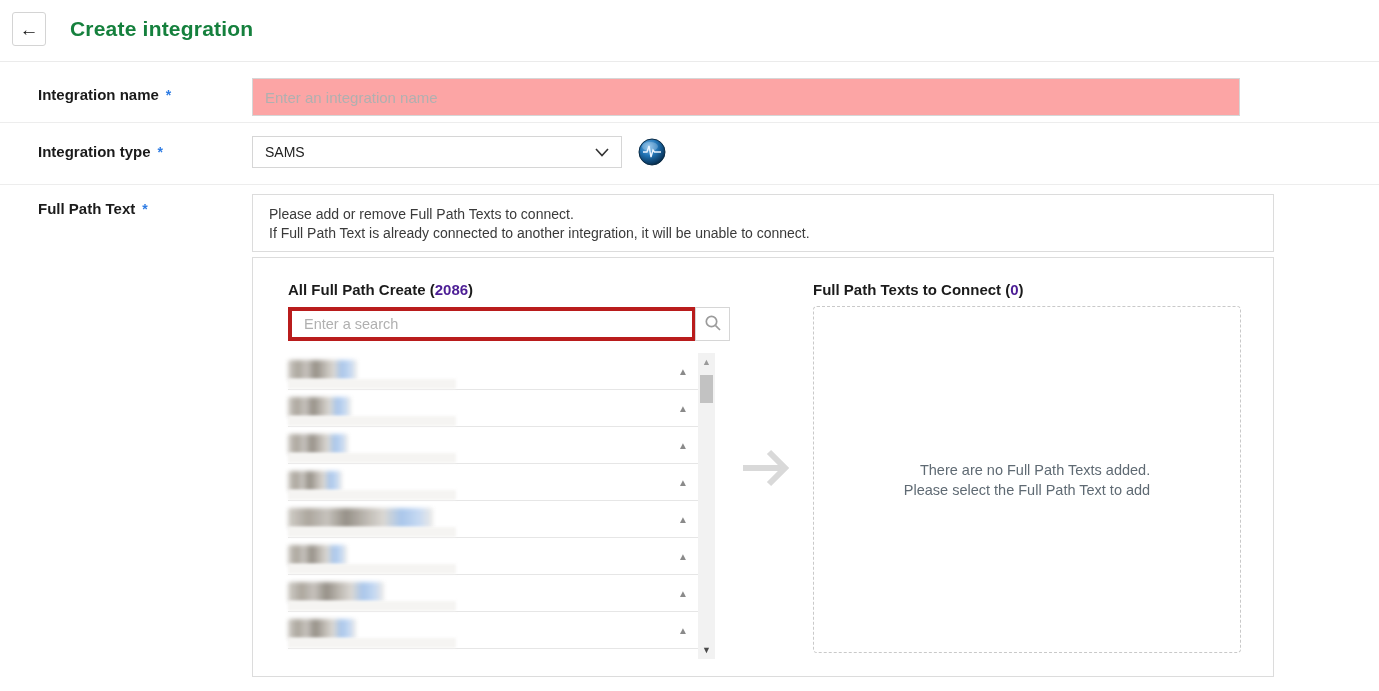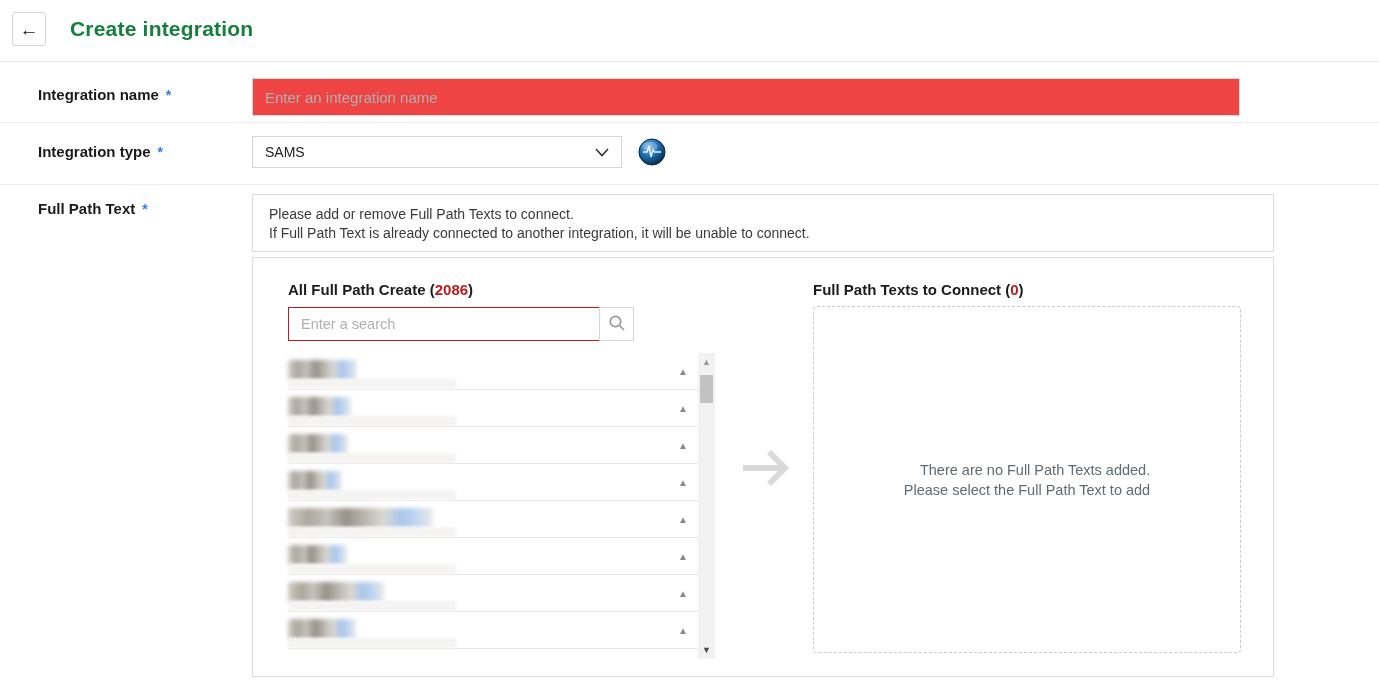--- a/index.html
+++ b/index.html
@@ -10,40 +10,40 @@
   
   .header { position:absolute; left:0; top:0; width:1379px; height:62px; background:#fff; border-bottom:1px solid #ebebeb; }
   .back-btn { position:absolute; left:12px; top:12px; width:34px; height:34px; background:#fff; border:1px solid #d4d4d4; border-radius:3px; font-size:19px; line-height:31px; text-align:center; color:#111; cursor:pointer; }
   .page-title { position:absolute; left:70px; top:17px; font-size:21px; font-weight:700; color:#15803d; letter-spacing:.2px; }
 
   
   .field-label { position:absolute; left:38px; font-size:15px; font-weight:700; color:#1b1b1b; }
   .req { color:#2e7ce4; font-weight:700; margin-left:7px; font-size:14px; }
   .divider { position:absolute; left:0; width:1379px; height:1px; background:#ededed; }
 
-  .name-input { position:absolute; left:252px; top:78px; width:988px; height:33px; border:1px solid #d6d6d6; background:#ef4444; padding:18px 12px; font-size:15px; color:#333; font-family:"Liberation Sans",sans-serif; outline:none; }
+  .name-input { position:absolute; left:252px; top:78px; width:988px; height:33px; border:1px solid #d6d6d6; background:#fca5a5; padding:18px 12px; font-size:15px; color:#333; font-family:"Liberation Sans",sans-serif; outline:none; }
   .name-input::placeholder { color:#b0b0b0; }
 
   .select-box { position:absolute; left:252px; top:136px; width:370px; height:32px; border:1px solid #d6d6d6; background:#fff; display:flex; align-items:center; padding:12px 12px; font-size:14px; color:#222; cursor:pointer; }
   .select-box .chev { margin-left:auto; display:flex; }
 
   .orb { position:absolute; left:638px; top:138px; width:28px; height:28px; }
 
   
   .instr-box { position:absolute; left:252px; top:194px; width:1022px; height:58px; border:1px solid #dcdcdc; background:#fff; padding:10px 16px; font-size:14px; color:#3a3a3a; line-height:19px; }
 
   
   .main-box { position:absolute; left:252px; top:257px; width:1022px; height:420px; border:1px solid #dcdcdc; background:#fff; }
 
   .col-title { position:absolute; font-size:15px; font-weight:700; color:#1b1b1b; }
-  .col-title .cnt { color:#b91c1c; }
+  .col-title .cnt { color:#4c1d95; }
 
   
   .search-group { position:absolute; left:35px; top:49px; display:flex; }
-  .search-input { width:312px; height:34px; border:1px solid #b91c1c; padding:0 12px; font-size:14.5px; color:#333; outline:none; font-family:"Liberation Sans",sans-serif; }
+  .search-input { width:408px; height:34px; border:4px solid #b91c1c; padding:0 12px; font-size:14.5px; color:#333; outline:none; font-family:"Liberation Sans",sans-serif; }
   .search-input::placeholder { color:#b0b0b0; }
   .search-btn { width:35px; height:34px; border:1px solid #d6d6d6; border-left:1px solid #d6d6d6; margin-left:-1px; background:#fff; display:flex; align-items:center; justify-content:center; cursor:pointer; }
 
   
   .fp-list { position:absolute; left:35px; top:95px; width:410px; height:296px; }
   .list-row { position:relative; height:37px; border-bottom:1px solid #e6e6e6; cursor:pointer; }
   .blur-main { position:absolute; left:0; top:7px; height:20px; border-radius:2px;
     background:linear-gradient(90deg,#cfccc6 0%,#a8a299 14%,#c4c0ba 27%,#918b82 40%,#beb9b2 55%,#d9d6d1 66%,#a5c4ea 78%,#c3d7f2 90%,#eceae6 100%);
     filter:blur(2.2px); opacity:.95; }
   .blur-sub { position:absolute; left:0; top:26px; height:10px; width:168px; background:#f5f4f2; filter:blur(1.5px); }

